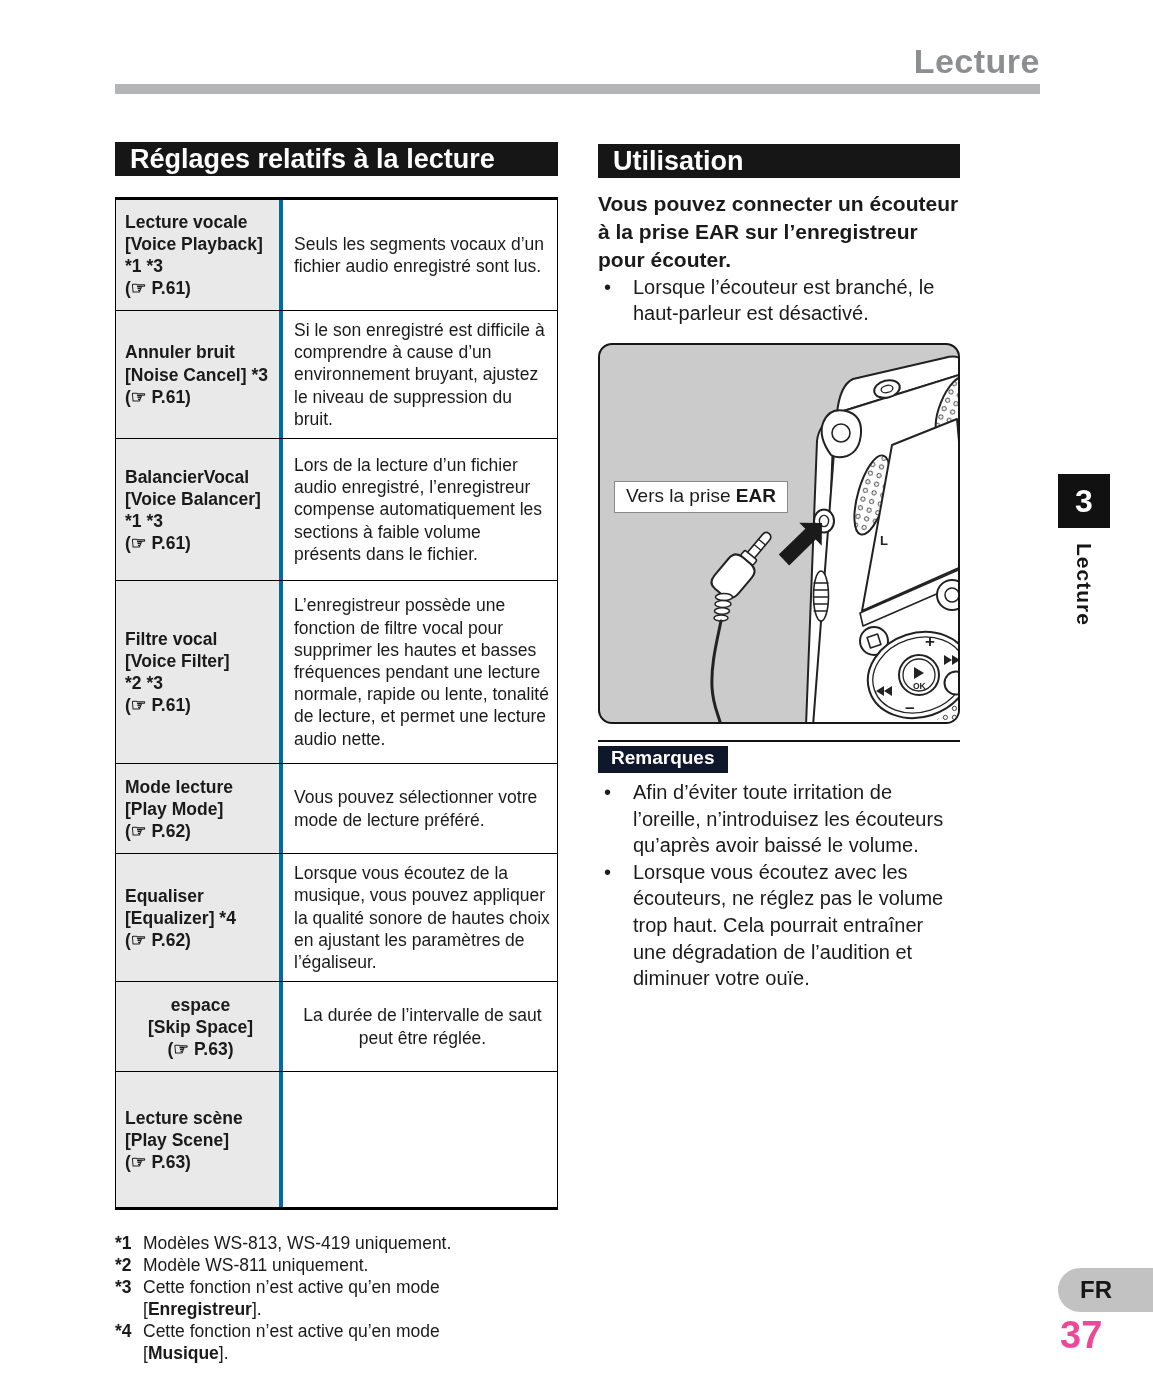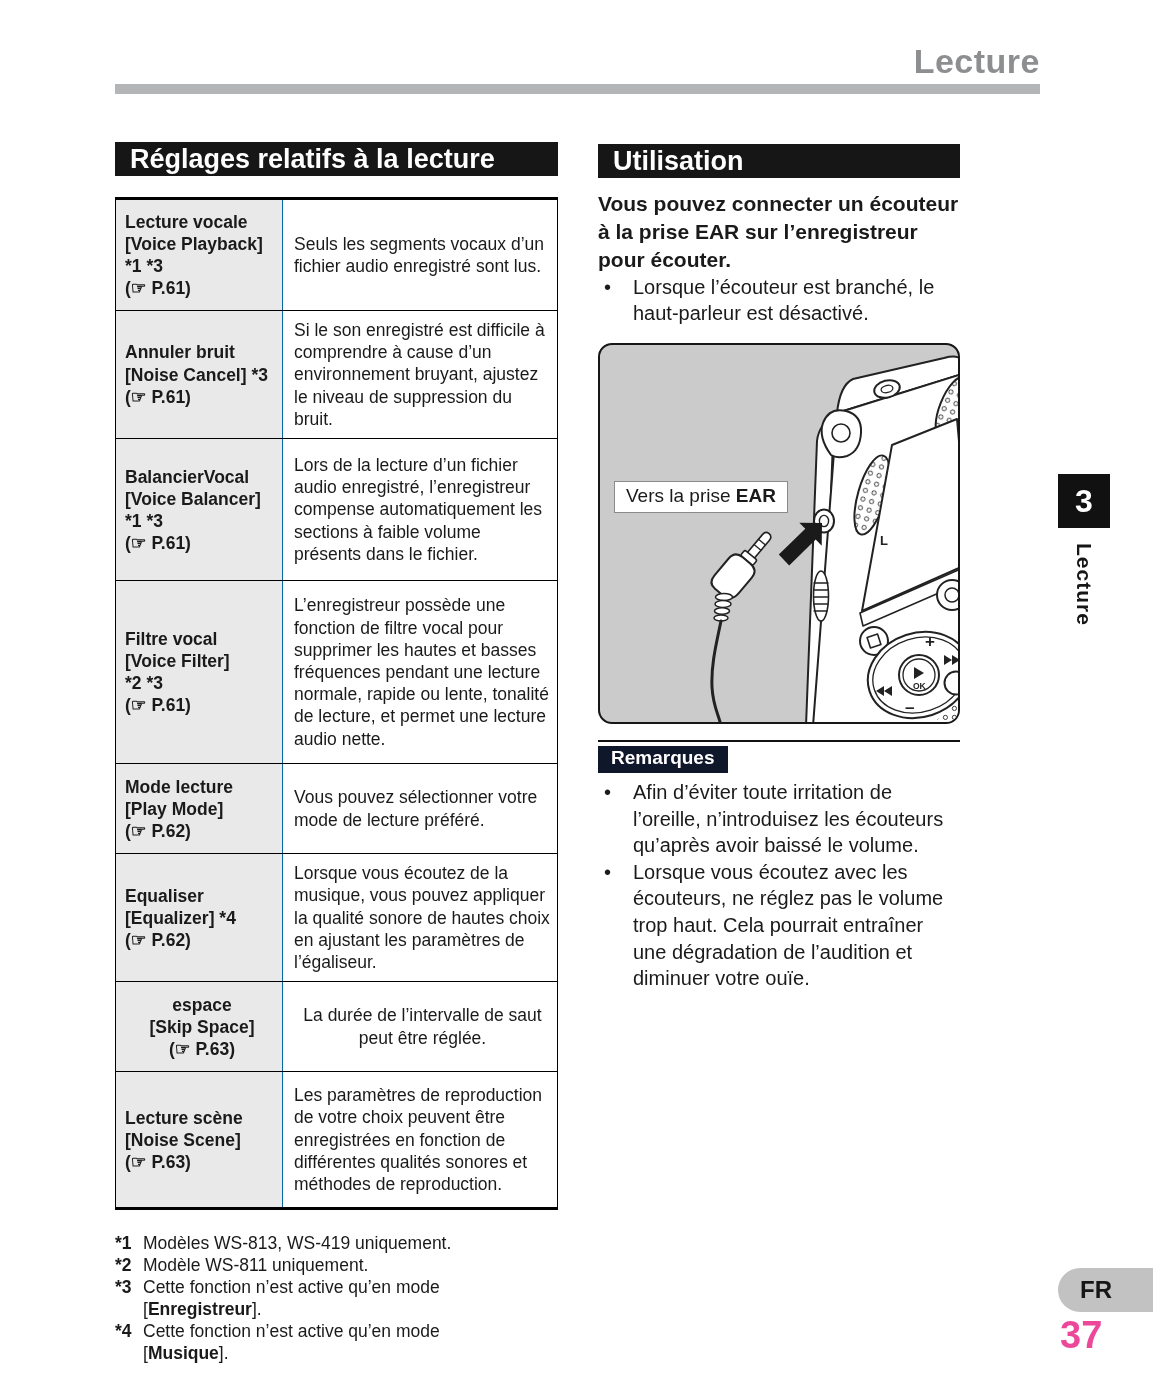--- a/index.html
+++ b/index.html
@@ -33,21 +33,21 @@
     border-top: 3px solid #000; border-bottom: 3px solid #000;
     border-left: 1px solid #000; border-right: 1px solid #000;
   }
   .trow { display: flex; border-top: 1px solid #000; }
   .trow:first-child { border-top: none; }
   .trow:nth-child(1){ min-height:110px; } .trow:nth-child(2){ min-height:111px; }
   .trow:nth-child(3){ min-height:142px; } .trow:nth-child(4){ min-height:183px; }
   .trow:nth-child(5){ min-height:90px;  } .trow:nth-child(6){ min-height:113px; }
   .trow:nth-child(7){ min-height:90px;text-align:center;  } .trow:nth-child(8){ min-height:136px; }
   .tname {
-    width: 167px; flex: none; background: #e9e9e9; border-right: 1px solid #0369a1;
+    width: 167px; flex: none; background: #e9e9e9; border-right: 4px solid #0369a1;
     padding: 8px 3px 8px 9px; font-weight: bold; font-size: 17.5px; line-height: 1.26;
     display: flex; flex-direction: column; justify-content: center;
   }
   .tname span { display: block; }
   .tdesc {
     flex: 1; padding: 8px 6px 8px 11px; font-size: 17.5px; line-height: 1.27;
     display: flex; flex-direction: column; justify-content: center;
   }
   
   .footnotes { margin-top: 22px; font-size: 17.5px; line-height: 1.26; }
@@ -180,25 +180,22 @@
         <span>[Skip Space]</span>
         <span>(☞ P.63)</span>
       </div>
       <div class="tdesc">
         <span>La durée de l’intervalle de saut peut être réglée.</span>
       </div>
     </div>
     <div class="trow">
       <div class="tname">
         <span>Lecture scène</span>
-        <span>[Noise Scene]</span>
+        <span>[Play Scene]</span>
         <span>(☞ P.63)</span>
-      </div>
-      <div class="tdesc">
-        <span>Les paramètres de reproduction de votre choix peuvent être enregistrées en fonction de différentes qualités sonores et méthodes de reproduction.</span>
       </div>
     </div>
   </div>
 
   <div class="footnotes">
     <div class="fn">
       <span class="fn-marker">*1</span>
       <span class="fn-body">
         <span>Modèles WS-813, WS-419 uniquement.</span>
       </span>

